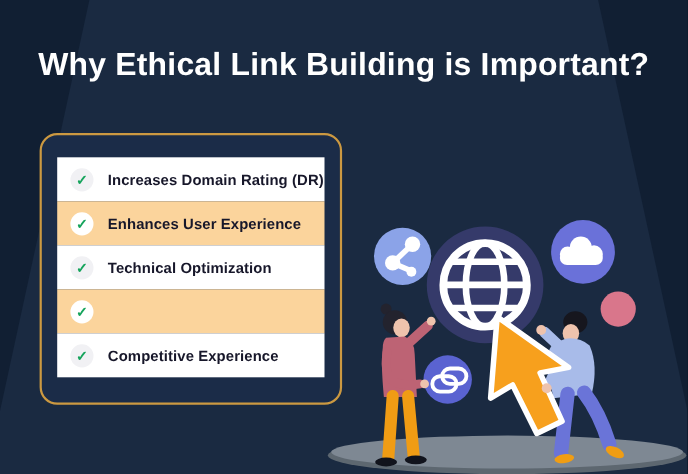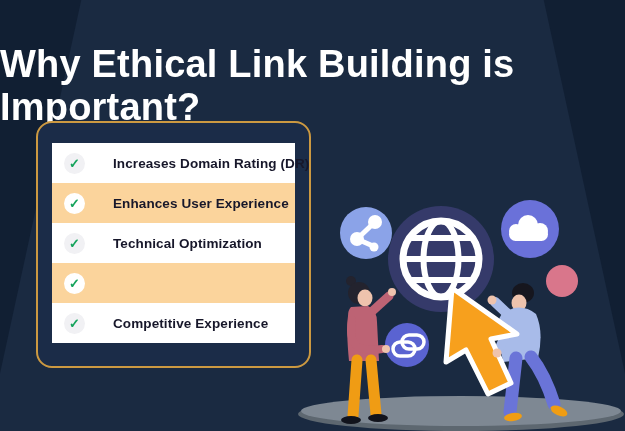--- a/index.html
+++ b/index.html
@@ -5,42 +5,42 @@
   html,body{margin:0;padding:0;background:#0b1726;}
   .stage{
     position:relative;width:625px;height:431px;overflow:hidden;
     background:#111f33;font-family:"Liberation Sans",sans-serif;
   }
   .spotlight{
     position:absolute;inset:0;background:#1a2a41;
     clip-path:polygon(13% 0,87% 0,102% 100%,-2% 100%);
   }
   .title{
-    position:absolute;top:43px;left:0;width:100%;text-align:left;
-    color:#ffffff;font-size:38px;font-weight:bold;letter-spacing:.2px;
+    position:absolute;top:43px;left:0;width:100%;text-align:center;
+    color:#ffffff;font-size:29px;font-weight:bold;letter-spacing:.2px;
   }
   .card{
     position:absolute;left:36px;top:121px;width:275px;height:247px;
     background:#1b2c48;border:2px solid #cc9941;border-radius:16px;
     box-sizing:border-box;
   }
   .list{position:absolute;left:14px;top:20px;width:243px;}
   .row{
     display:flex;align-items:center;height:40px;background:#ffffff;
     padding-left:12px;box-sizing:border-box;
   }
   .row.highlight{background:#fbd49c;}
   .check{
     width:21px;height:21px;flex:0 0 21px;border-radius:50%;
     background:#f1f1f4;color:#16a45c;font-size:13px;font-weight:bold;
     display:flex;align-items:center;justify-content:center;
   }
   .row.highlight .check{background:#ffffff;}
   .label{
-    margin-left:28px;font-size:13.5px;font-weight:bold;color:#17172a;
+    margin-left:13px;font-size:13.5px;font-weight:bold;color:#17172a;
     white-space:nowrap;letter-spacing:.1px;
   }
   .illustration{position:absolute;left:0;top:0;width:625px;height:431px;}
 </style>
 </head>
 <body>
 
 <div class="stage">
   <div class="spotlight"></div>
 

